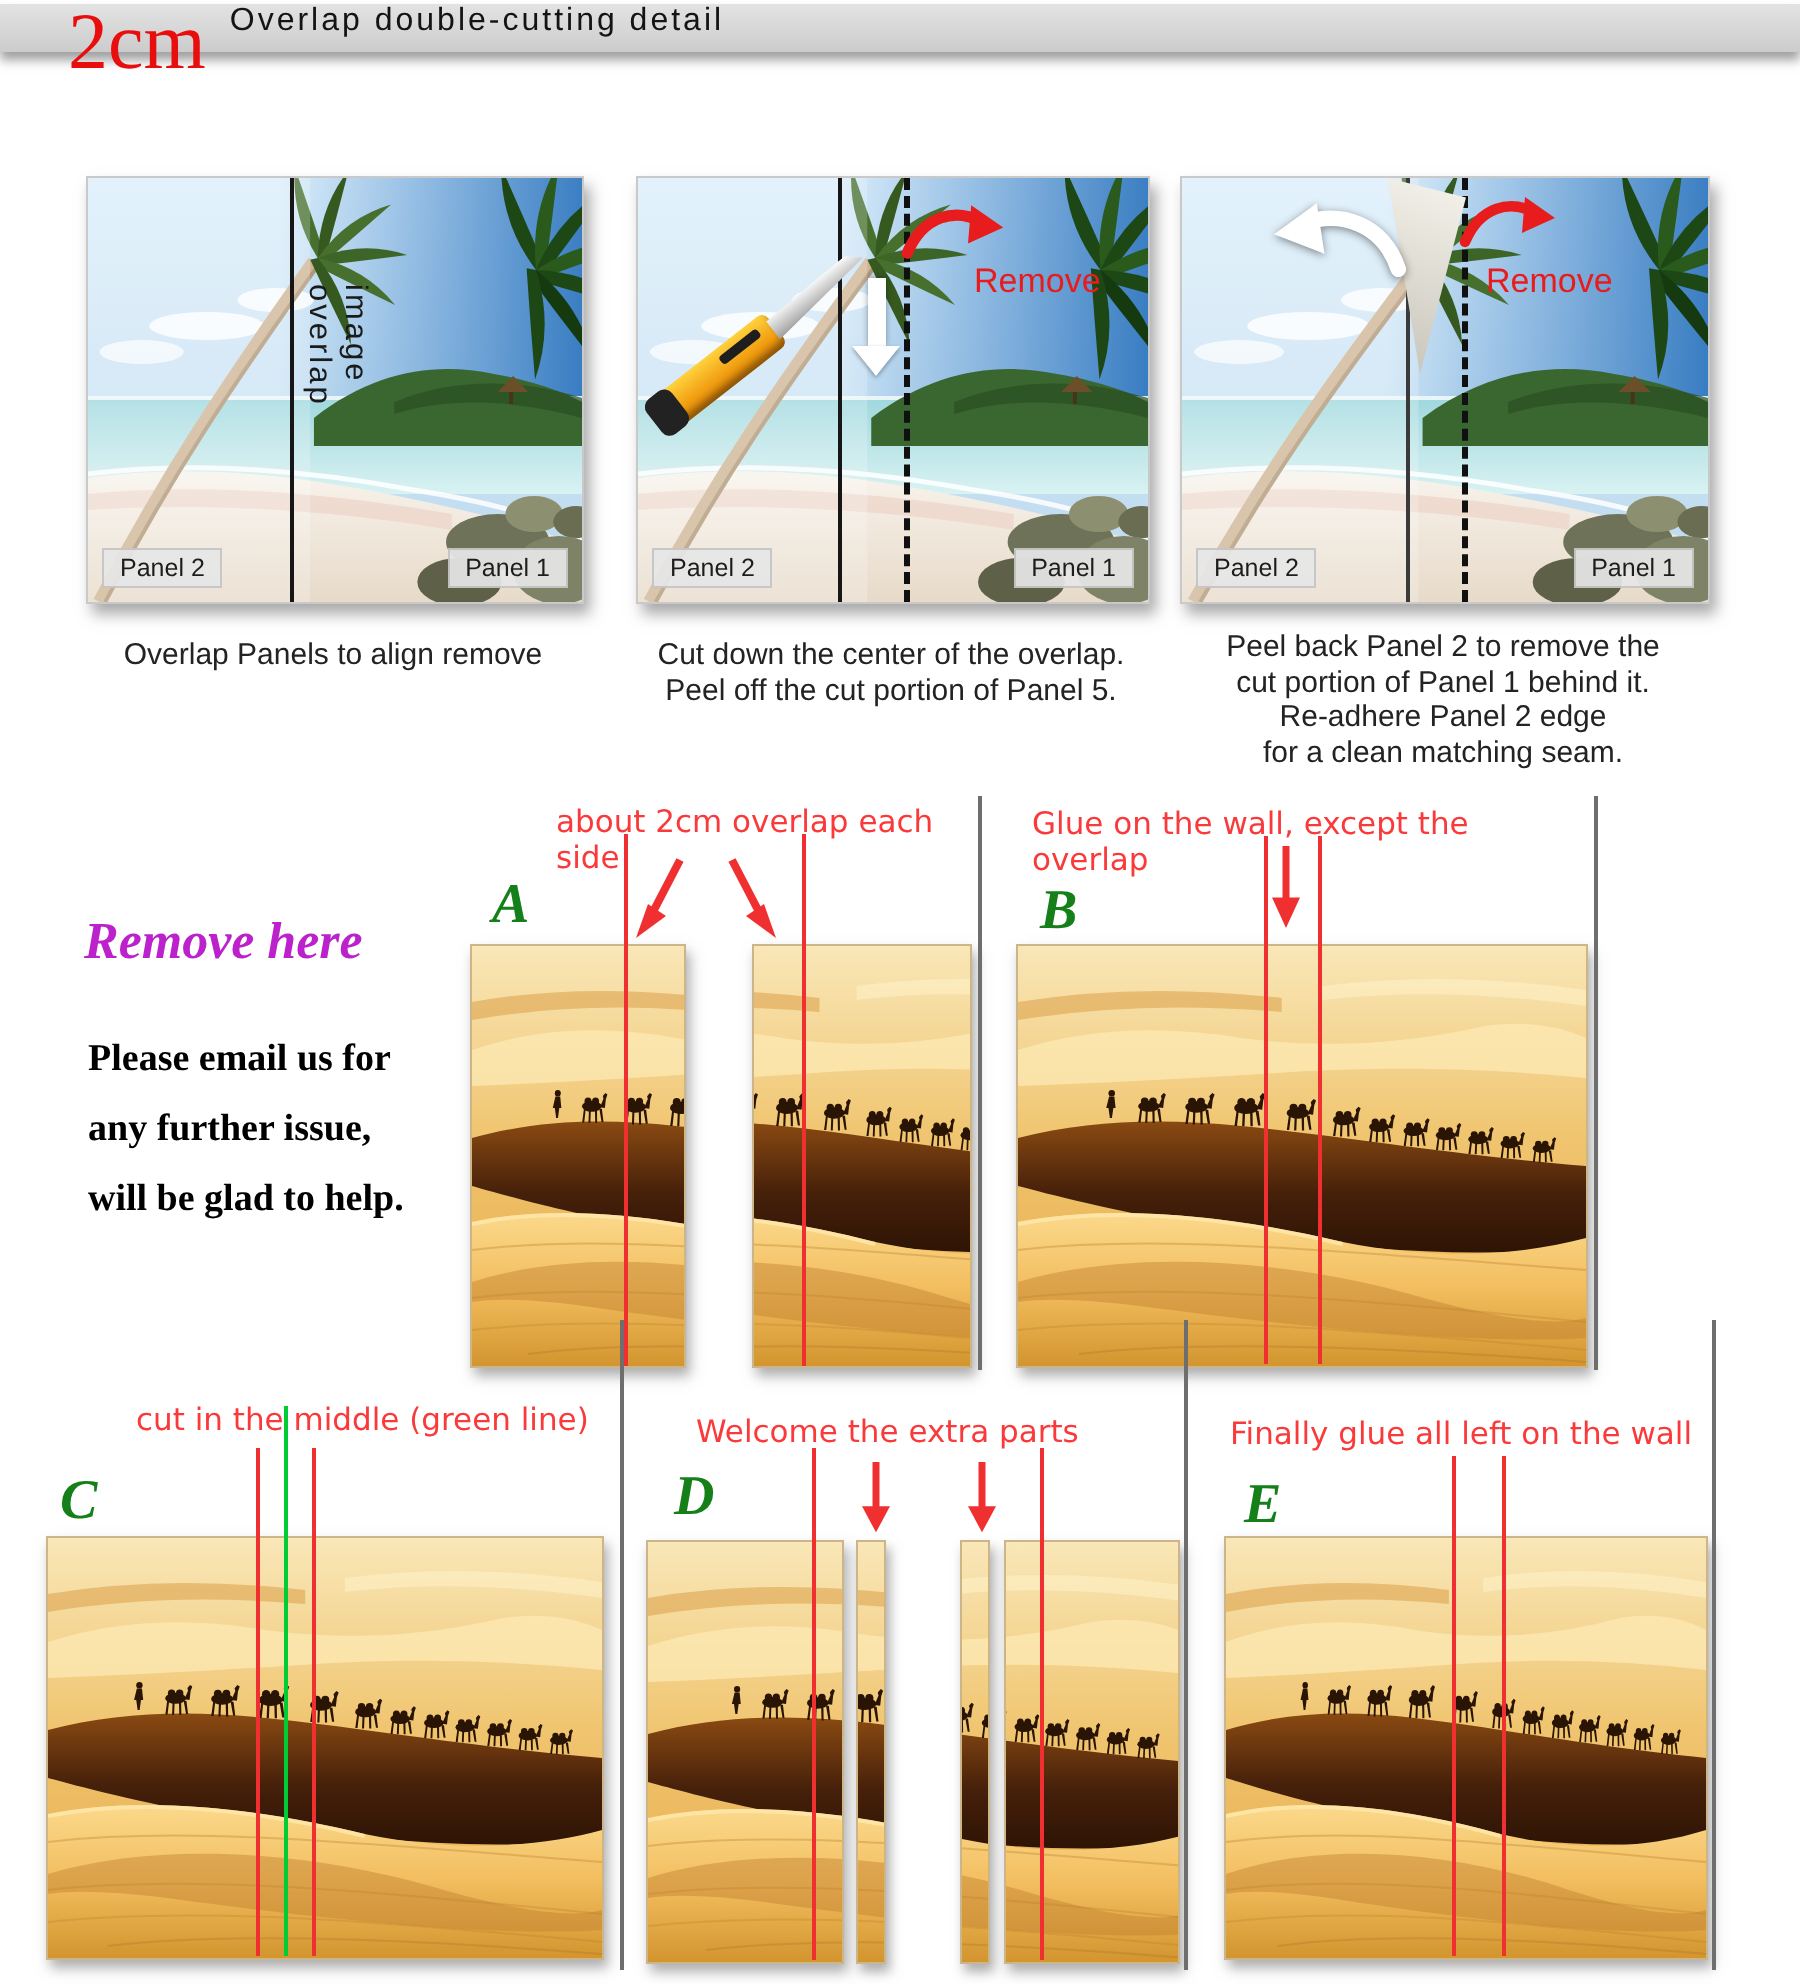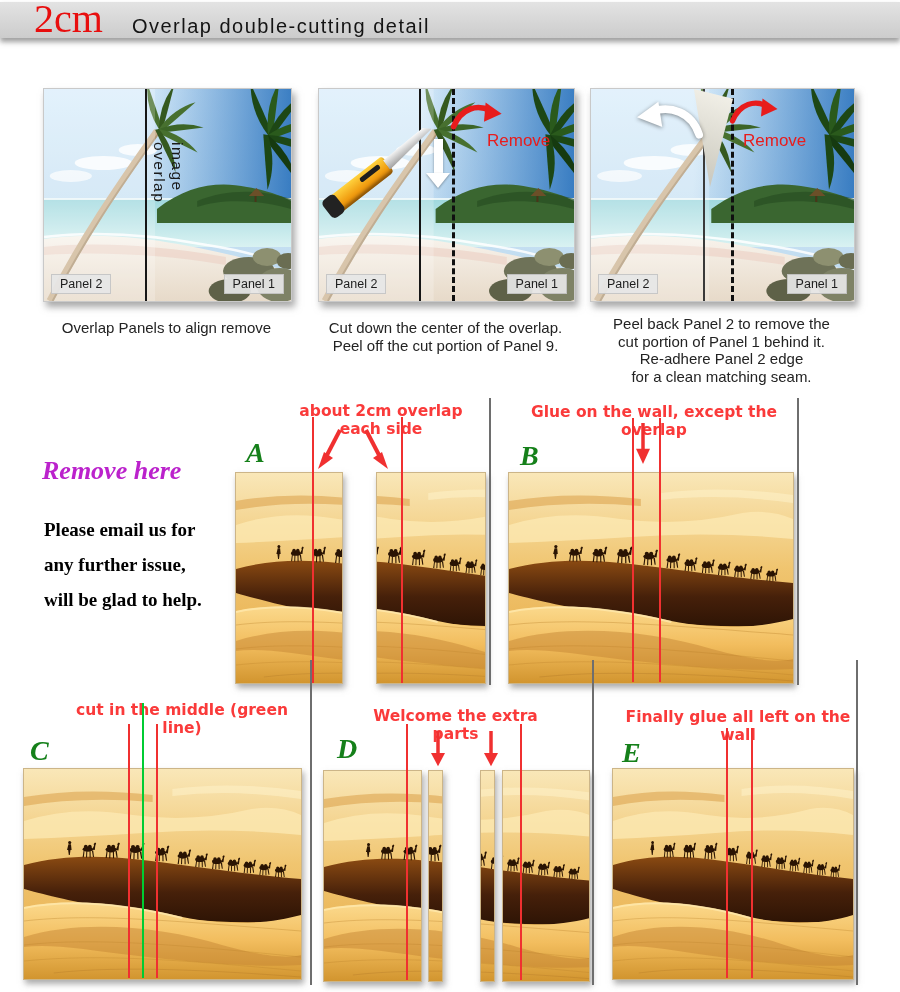--- a/index.html
+++ b/index.html
@@ -1,25 +1,25 @@
 <!DOCTYPE html>
 <html><head>
 <meta charset="utf-8">
 <style>
   html,body{margin:0;padding:0;background:#fff;}
   .page{position:relative;width:900px;height:992px;background:#ffffff;overflow:hidden;
         font-family:"Liberation Sans",sans-serif;}
 
   
-  .header{position:absolute;left:0;top:2px;width:100%;height:36px;
+  .header{position:absolute;left:0;top:2px;width:100%;height:24px;
           background:linear-gradient(180deg,#e3e3e3,#cccccc);
           box-shadow:0 4px 5px rgba(80,80,80,.55);
-          display:flex;align-items:flex-end;gap:17px;}
+          display:flex;align-items:flex-start;}
   .h2cm{font-family:"Liberation Serif",serif;font-size:40px;line-height:38px;color:#e80e0e;margin-left:34px;}
-  .htitle{font-size:20px;color:#141414;margin-left:12px;letter-spacing:1.5px;}
+  .htitle{font-size:16px;color:#141414;margin-left:12px;letter-spacing:1.5px;}
 
   
   .card{position:absolute;border:1px solid #c9c9c9;box-shadow:3px 5px 7px rgba(110,110,110,.6);
         overflow:hidden;background:#dfeef5;}
   .fillsvg{position:absolute;left:0;top:0;width:100%;height:100%;}
   .chip{position:absolute;bottom:7px;background:rgba(230,230,230,.93);color:#1d1d1d;
         font-size:12.5px;padding:2px 8px;border:1px solid rgba(140,140,140,.35);text-align:center;}
   .chip.l{left:7px}.chip.r{right:7px}
   .cutline{position:absolute;top:0;bottom:0;width:2px;background:#161616;}
   .dashline{position:absolute;top:0;bottom:0;width:0;border-left:3px dashed #101010;}
@@ -54,21 +54,21 @@
   
   .caption{position:absolute;font-size:15px;line-height:17.5px;color:#232323;text-align:center;
            white-space:pre-line;}
 
   
   .welcome-h{position:absolute;left:42px;top:456px;font:italic bold 26px "Liberation Serif",serif;color:#bb22cc;}
   .welcome-b{position:absolute;left:44px;top:512px;font:bold 19px/35px "Liberation Serif",serif;
              color:#000;white-space:pre-line;}
 
   
-  .note{position:absolute;color:#fa3a3a;font-weight:bold;font-size:15.5px;text-align:center;
+  .note{position:absolute;color:#fa3a3a;font-weight:normal;font-size:15.5px;
         font-family:"DejaVu Sans",sans-serif;line-height:18px;}
   .letter{position:absolute;color:#15801a;font:italic bold 28px "Liberation Serif",serif;}
   .vline{position:absolute;width:2px;}
   .vline.red{background:#f03030;}
   .vline.green{background:#00cc33;}
   .sep{position:absolute;width:2px;background:#6e6e6e;}
   .arr{position:absolute;}
 
   
   .img-panel{position:absolute;overflow:hidden;border:1px solid rgba(150,120,70,.45);
@@ -256,21 +256,21 @@
       <path d="M4,32 C14,8 34,4 50,12" fill="none" stroke="#e81c1c" stroke-width="7" stroke-linecap="round"></path>
       <polygon points="44,2 64,16 42,26" fill="#e81c1c"></polygon>
     </svg>
     <span class="remove" style="left:152px;top:42px">Remove</span>
     <span class="chip l">Panel 2</span>
     <span class="chip r">Panel 1</span>
   </div>
 
   <div class="caption" style="left:43px;top:319px;width:247px">Overlap Panels to align remove</div>
   <div class="caption" style="left:314px;top:319px;width:263px">Cut down the center of the overlap.
-Peel off the cut portion of Panel 9.</div>
+Peel off the cut portion of Panel 5.</div>
   <div class="caption" style="left:586px;top:315px;width:271px">Peel back Panel 2 to remove the
 cut portion of Panel 1 behind it.
 Re-adhere Panel 2 edge
 for a clean matching seam.</div>
 
   <div class="welcome-h">Remove here</div>
   <div class="welcome-b">Please email us for
 any further issue,
 will be glad to help.</div>
 

